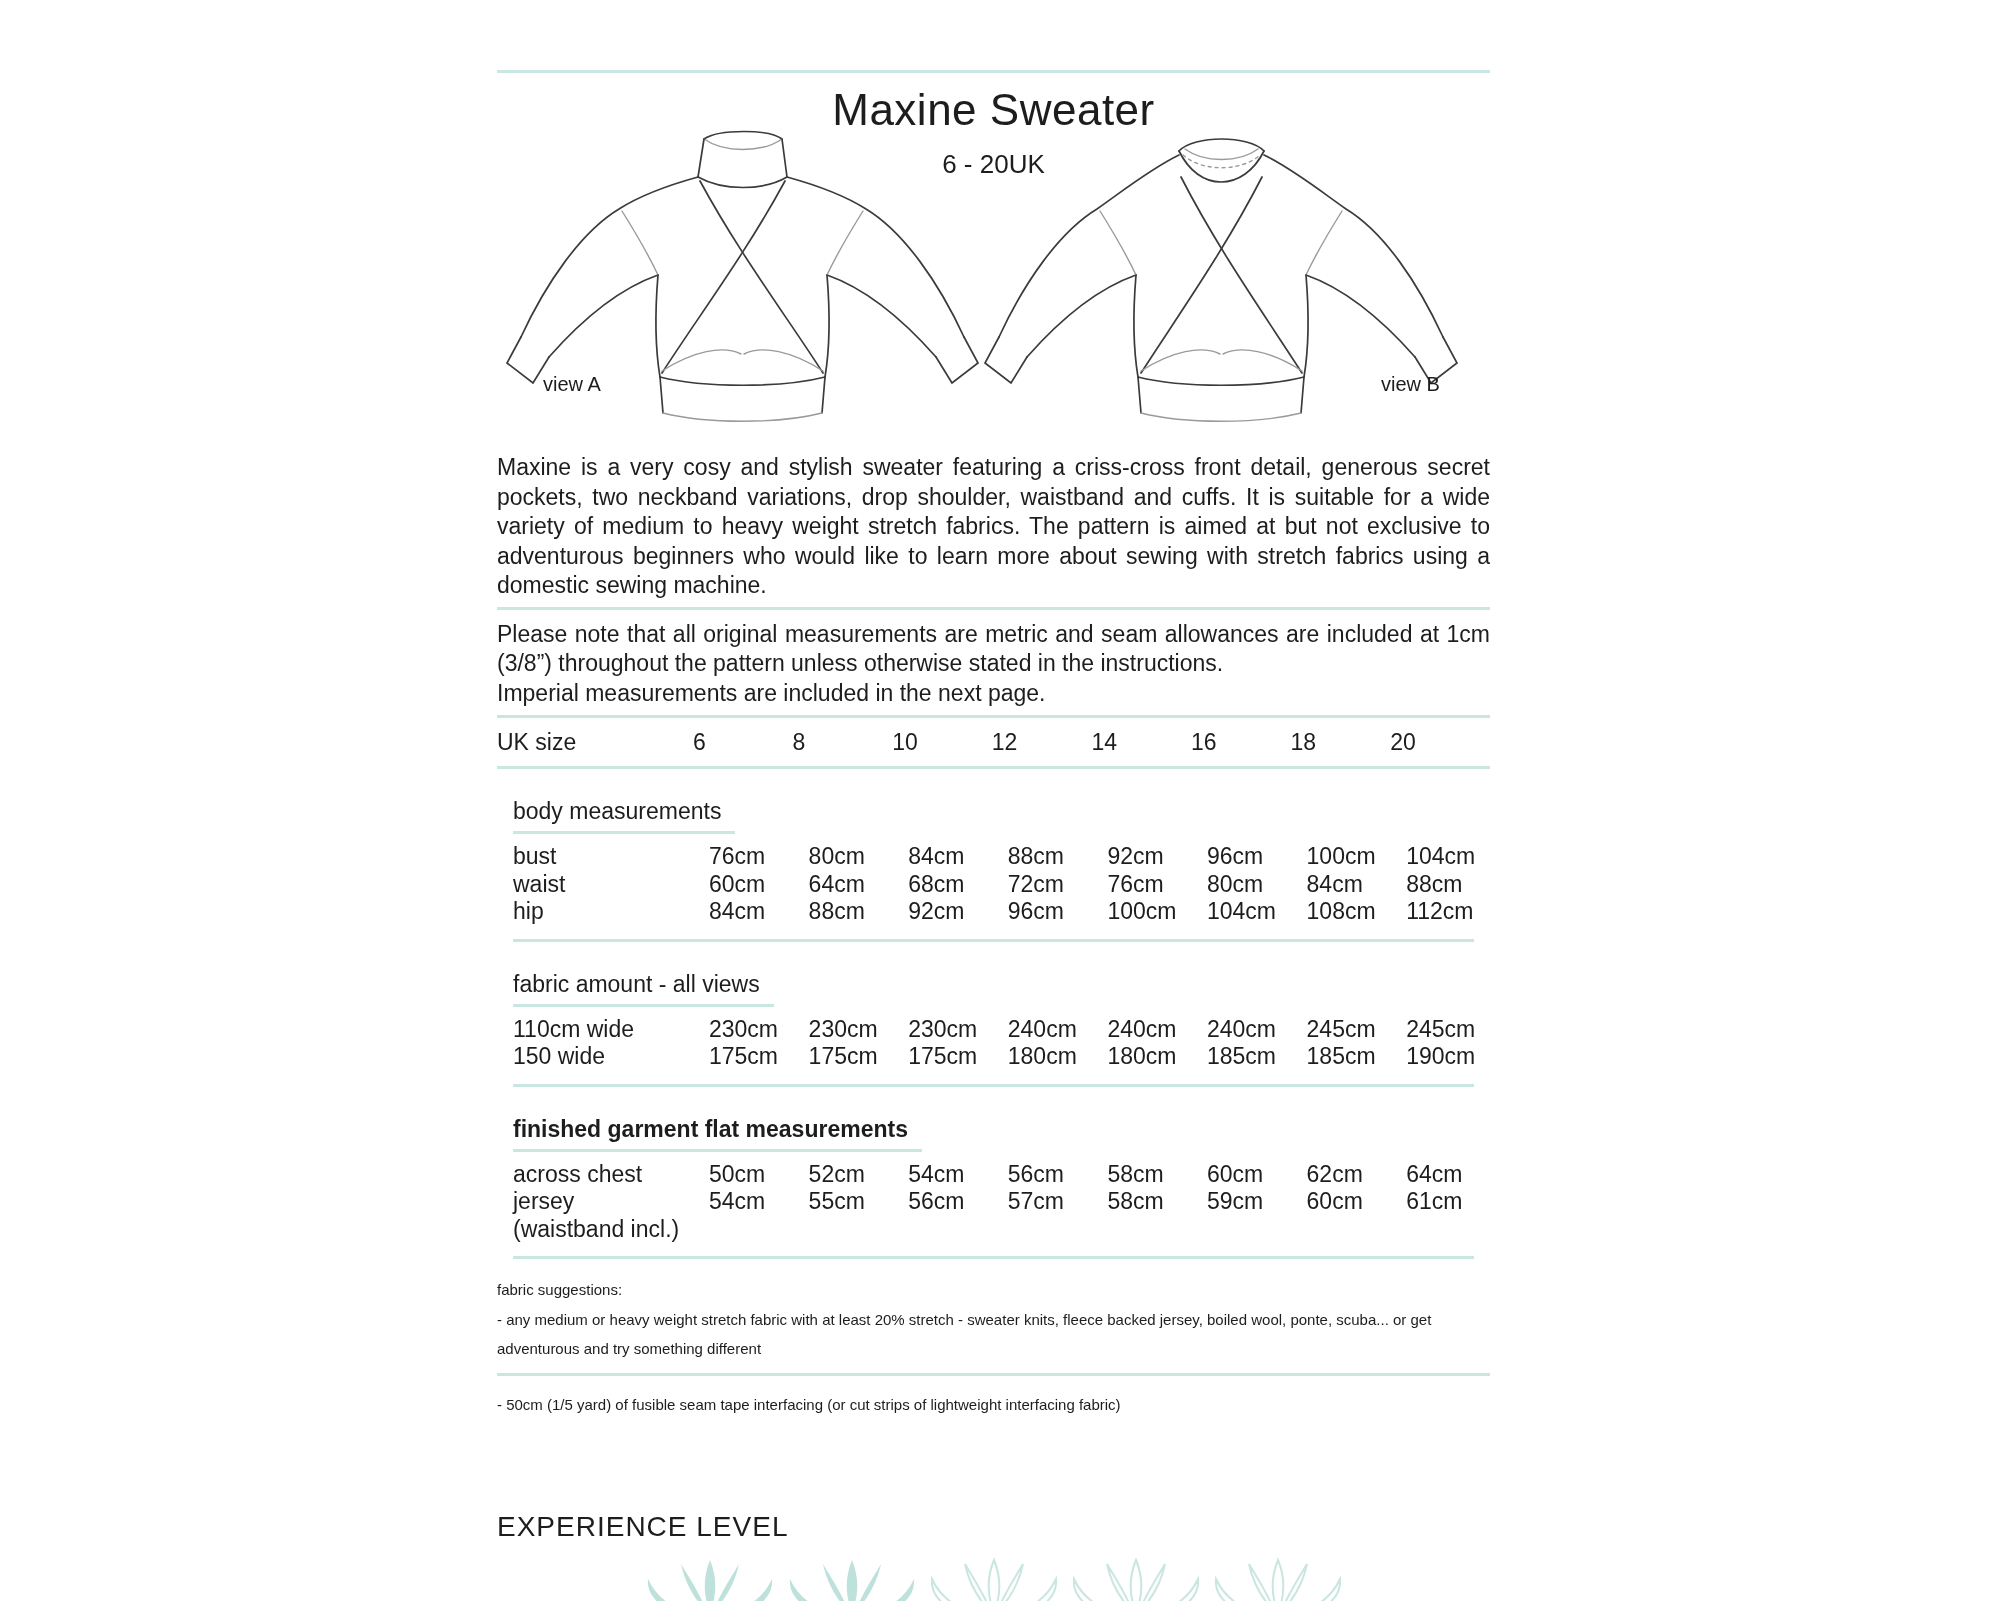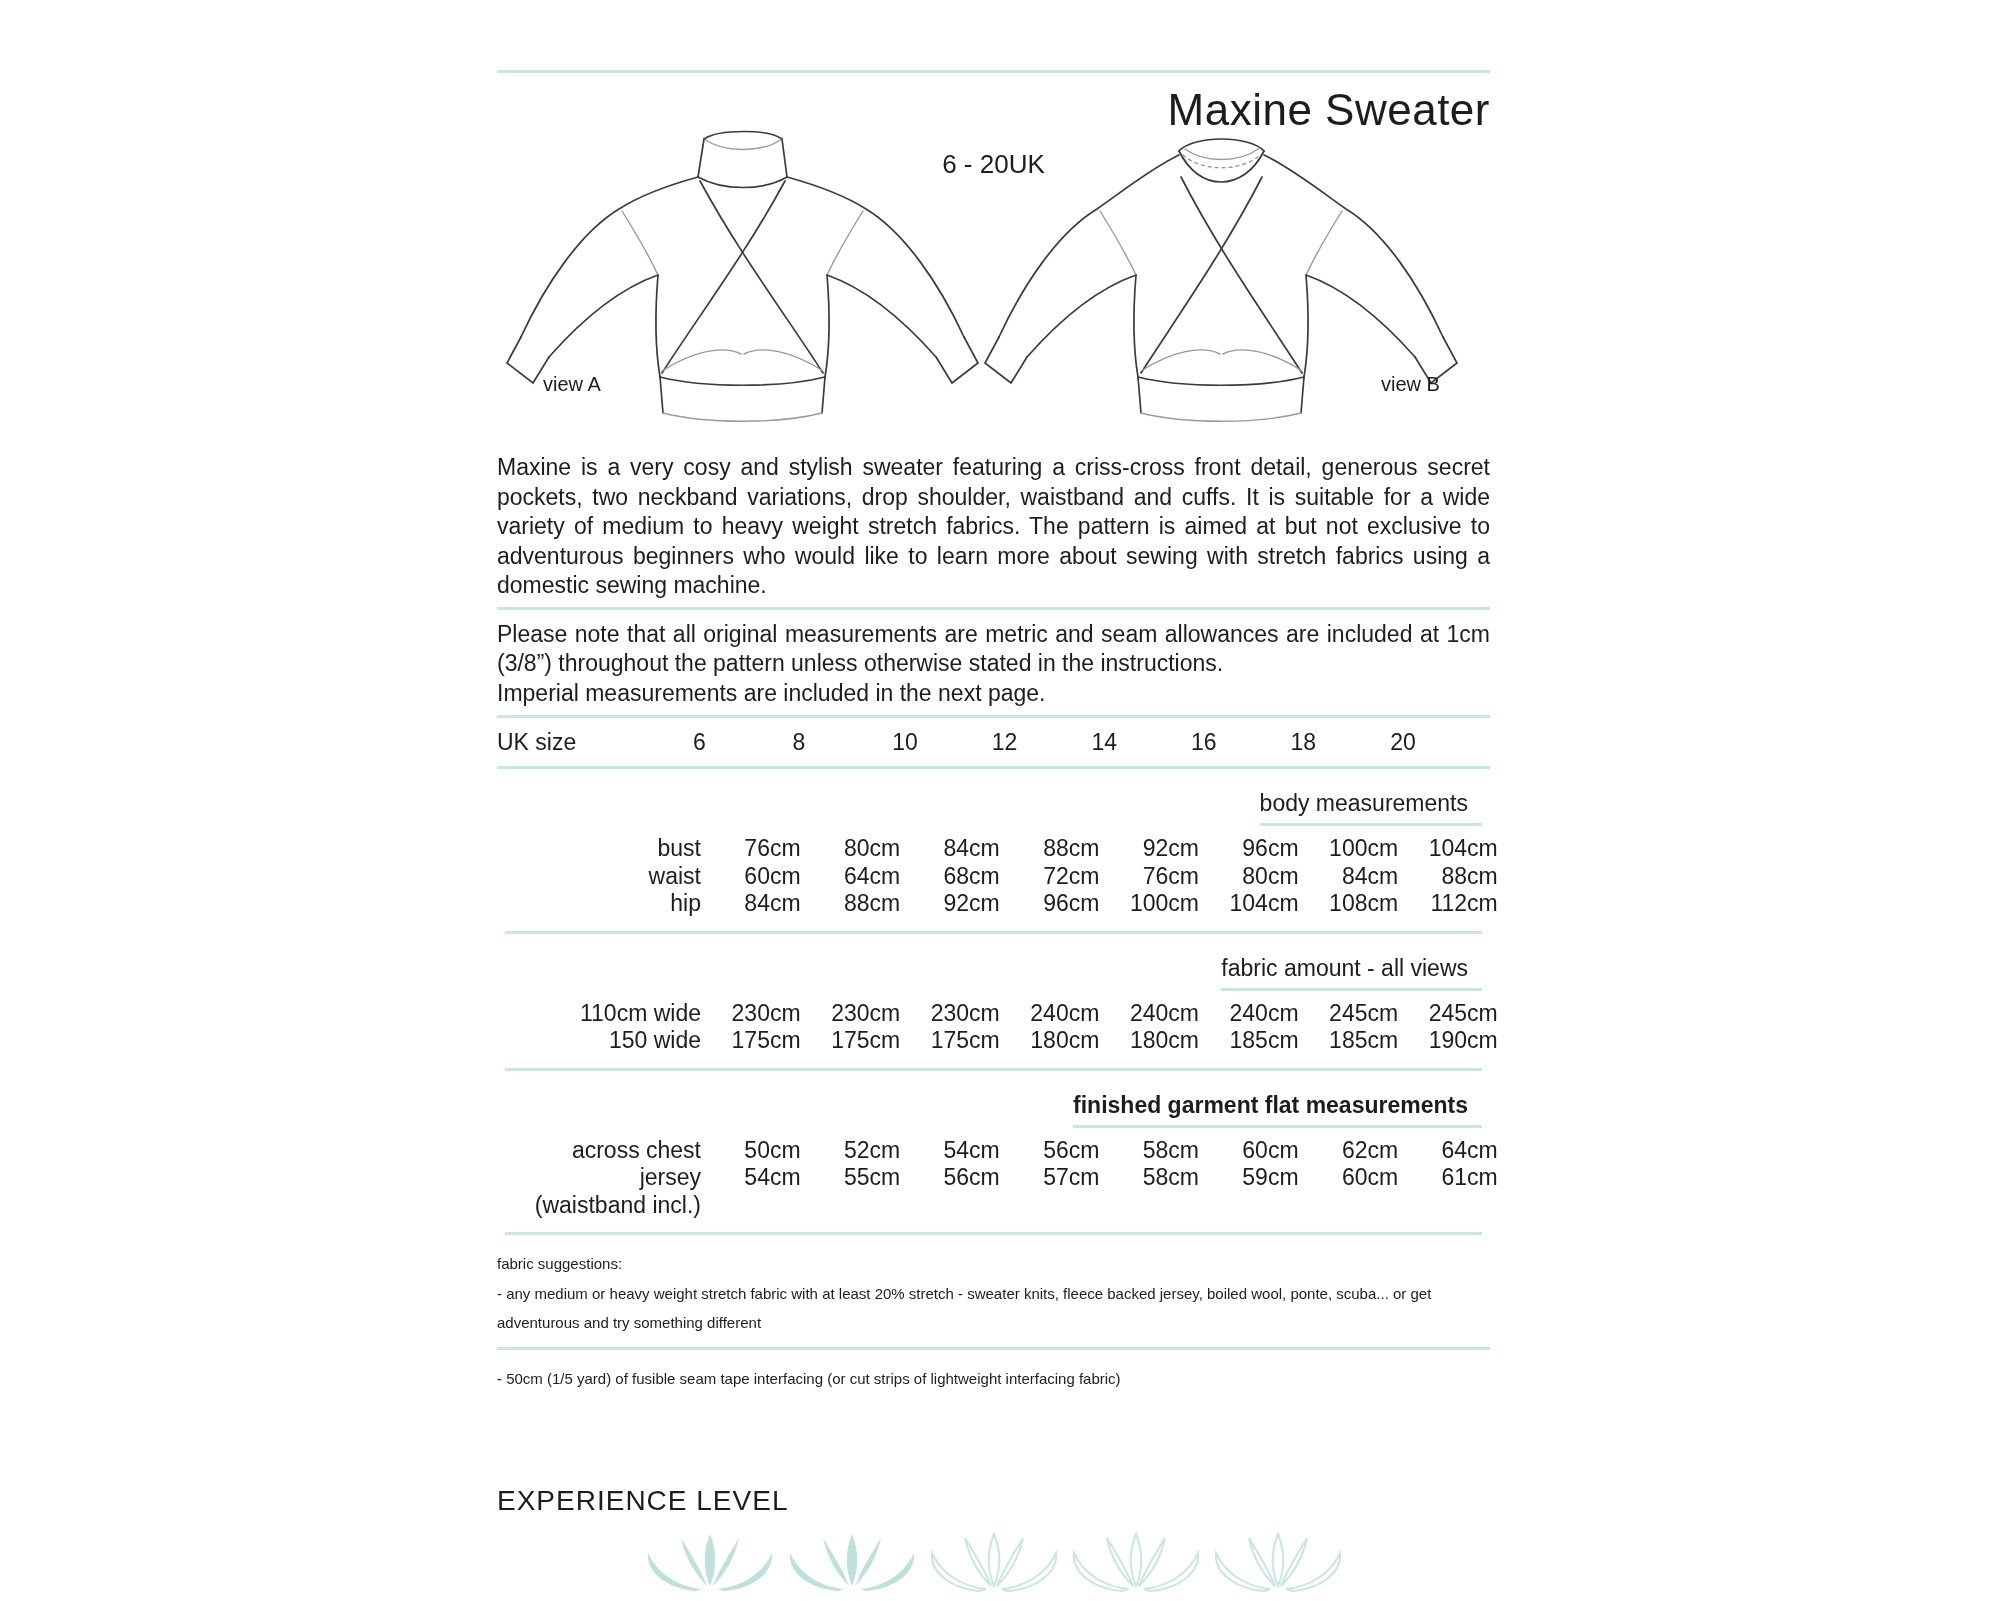--- a/index.html
+++ b/index.html
@@ -5,42 +5,42 @@
   :root{ --accent:#c9e6e1; --ink:#1d1d1d; }
   html,body{margin:0;padding:0;}
   body{
     width:2000px;height:1601px;background:#ffffff;overflow:hidden;
     font-family:"Liberation Sans", sans-serif;color:var(--ink);
   }
   .page{width:993px;margin-left:497px;padding-top:70px;}
   .hr{height:3px;background:var(--accent);border:0;}
   
   .figure-wrap{position:relative;height:368px;}
-  .page-title{position:absolute;top:12px;left:0;width:100%;text-align:right;
+  .page-title{position:absolute;top:12px;left:0;width:100%;text-align:center;
     font-size:44px;letter-spacing:.5px;font-weight:500;}
   .size-range{position:absolute;top:76px;left:0;width:100%;text-align:center;font-size:26px;}
   .sw{position:absolute;top:52px;}
   .sw.a{left:-6px;}
   .sw.b{left:472px;}
   .view-label{position:absolute;top:300px;font-size:20px;}
   .view-label.a{left:46px;}
   .view-label.b{left:884px;}
   svg .ln{fill:none;stroke:#3b3b3b;stroke-width:1.7;stroke-linecap:round;}
   svg .lt{fill:none;stroke:#9a9a9a;stroke-width:1.4;stroke-linecap:round;}
   
   .para{margin:12px 0 0 0;font-size:23px;line-height:29.5px;text-align:justify;}
   .para.mt10{margin-top:10px;}
   .hr.after-desc{margin-top:6px;}
   .hr.after-note{margin-top:7px;}
   
   .t-row{display:flex;align-items:baseline;}
   .t-label{width:196px;flex:none;}
   .t-cell{width:99.6px;flex:none;}
   .header-row{margin:9px 0;font-size:23px;line-height:30px;}
-  .section{margin:8px;text-align:right;}
+  .section{margin:16px;}
   .sec-title{display:inline-block;font-size:23px;line-height:26px;margin-top:13px;
     padding:0 14px 7px 0;border-bottom:3px solid var(--accent);}
   .section:last-child .sec-title{font-weight:bold;}
   .rows{margin:9px 0 13px 0;font-size:23px;line-height:27.5px;}
   
   .block{margin-top:14px;font-size:15px;line-height:29.5px;}
   .block .b-title{display:block;}
   .hr.after-sugg{margin-top:9px;}
   
   .exp{margin-top:92px;text-align:left;}

